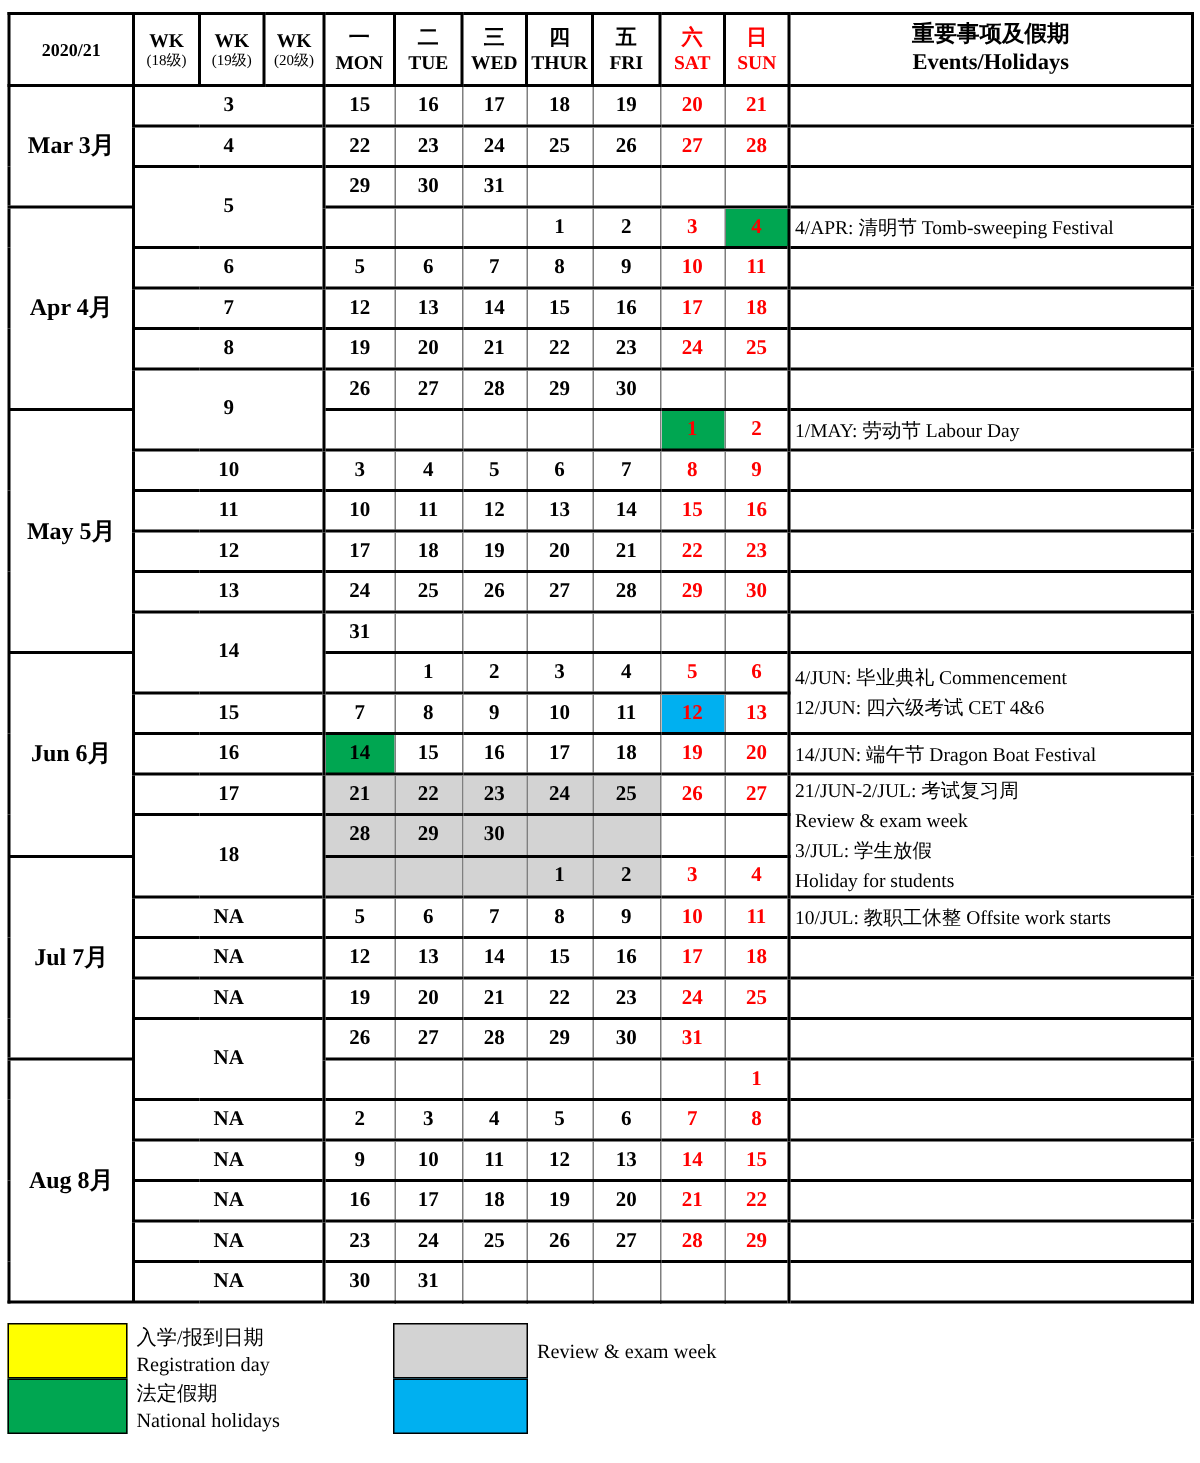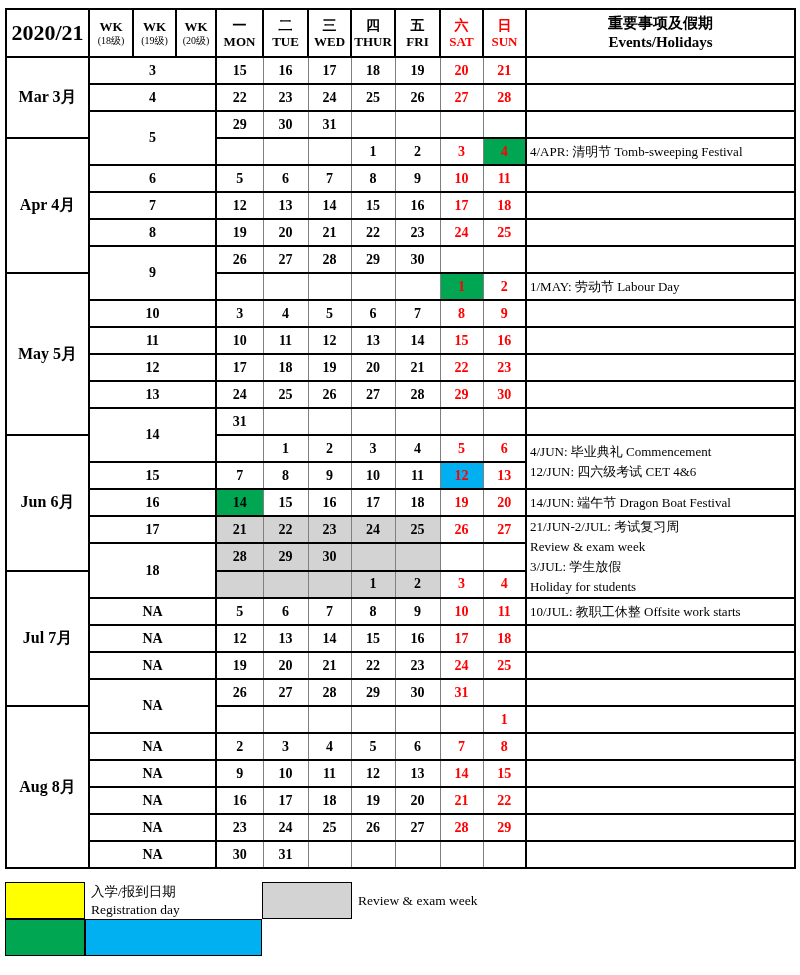--- a/index.html
+++ b/index.html
@@ -22,21 +22,21 @@
 
   thead th{
     border:2px solid var(--grid-dark);
     text-align:center;vertical-align:middle;
     height:48px;padding:0;font-weight:bold;background:#fff;
   }
   th .l1{font-size:14px;line-height:17px;}
   th .l2{font-size:13px;line-height:16px;}
   th.wk-h .l1{font-size:13px;line-height:15px;}
   th.wk-h .l2{font-size:10px;line-height:13px;font-weight:normal;}
-  th.year-h{font-size:22px;}
+  th.year-h{font-size:12px;}
   th.red{color:var(--red);}
   th.ev-h .l1{font-size:15px;line-height:19px;}
   th.ev-h .l2{font-size:15px;line-height:19px;}
 
   tbody td{
     border-top:2px solid var(--grid-dark);
     border-left:1px solid var(--grid-light);
     height:27px;padding:0;text-align:center;vertical-align:middle;
     font-size:14px;font-weight:bold;overflow:hidden;white-space:nowrap;
   }
@@ -492,16 +492,20 @@
     <div class="swatch sw-yellow"></div>
     <div class="lab">
       <div>入学/报到日期</div>
       <div>Registration day</div>
     </div>
     <div class="swatch sw-gray"></div>
     <div class="lab">
       <div>Review &amp; exam week</div>
     </div>
     <div class="swatch sw-green"></div>
+    <div class="lab">
+      <div>法定假期</div>
+      <div>National holidays</div>
+    </div>
     <div class="swatch sw-blue"></div>
   </div>
 
 </div>
 
 </body></html>

